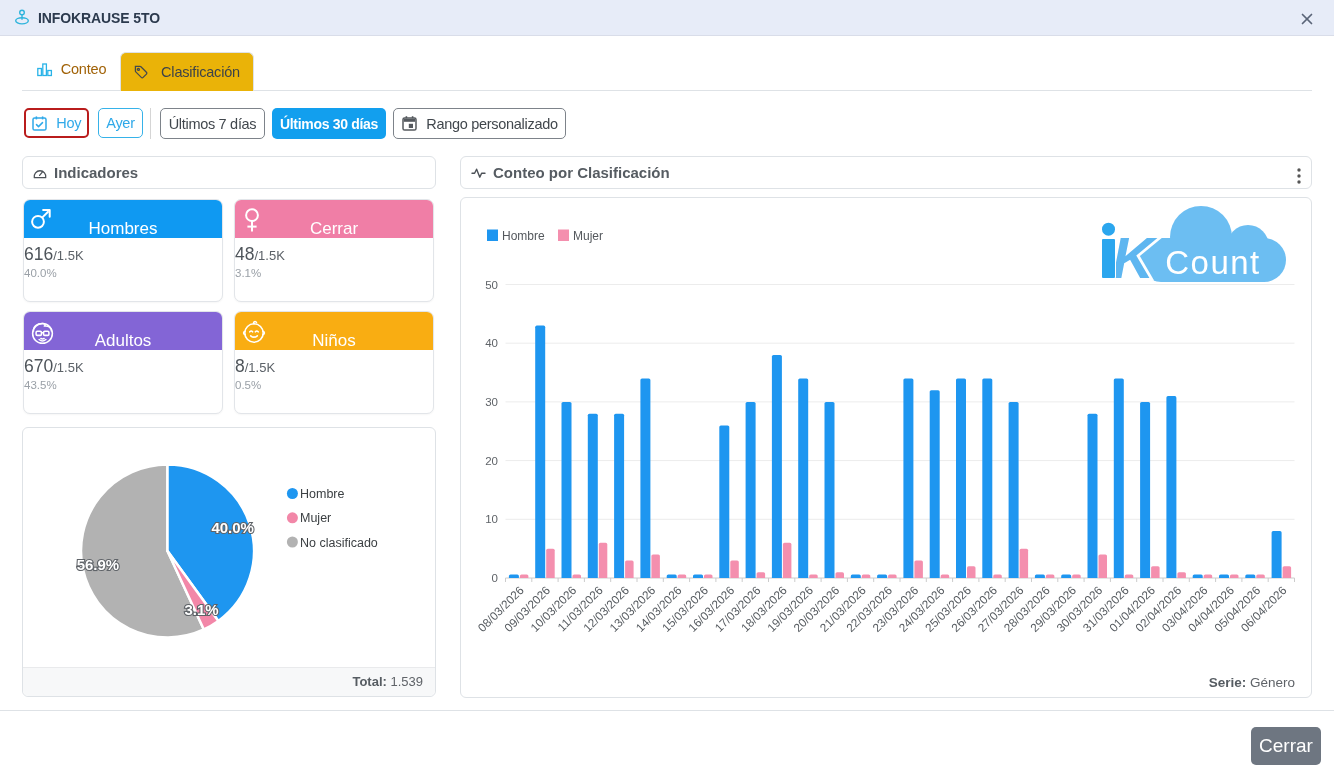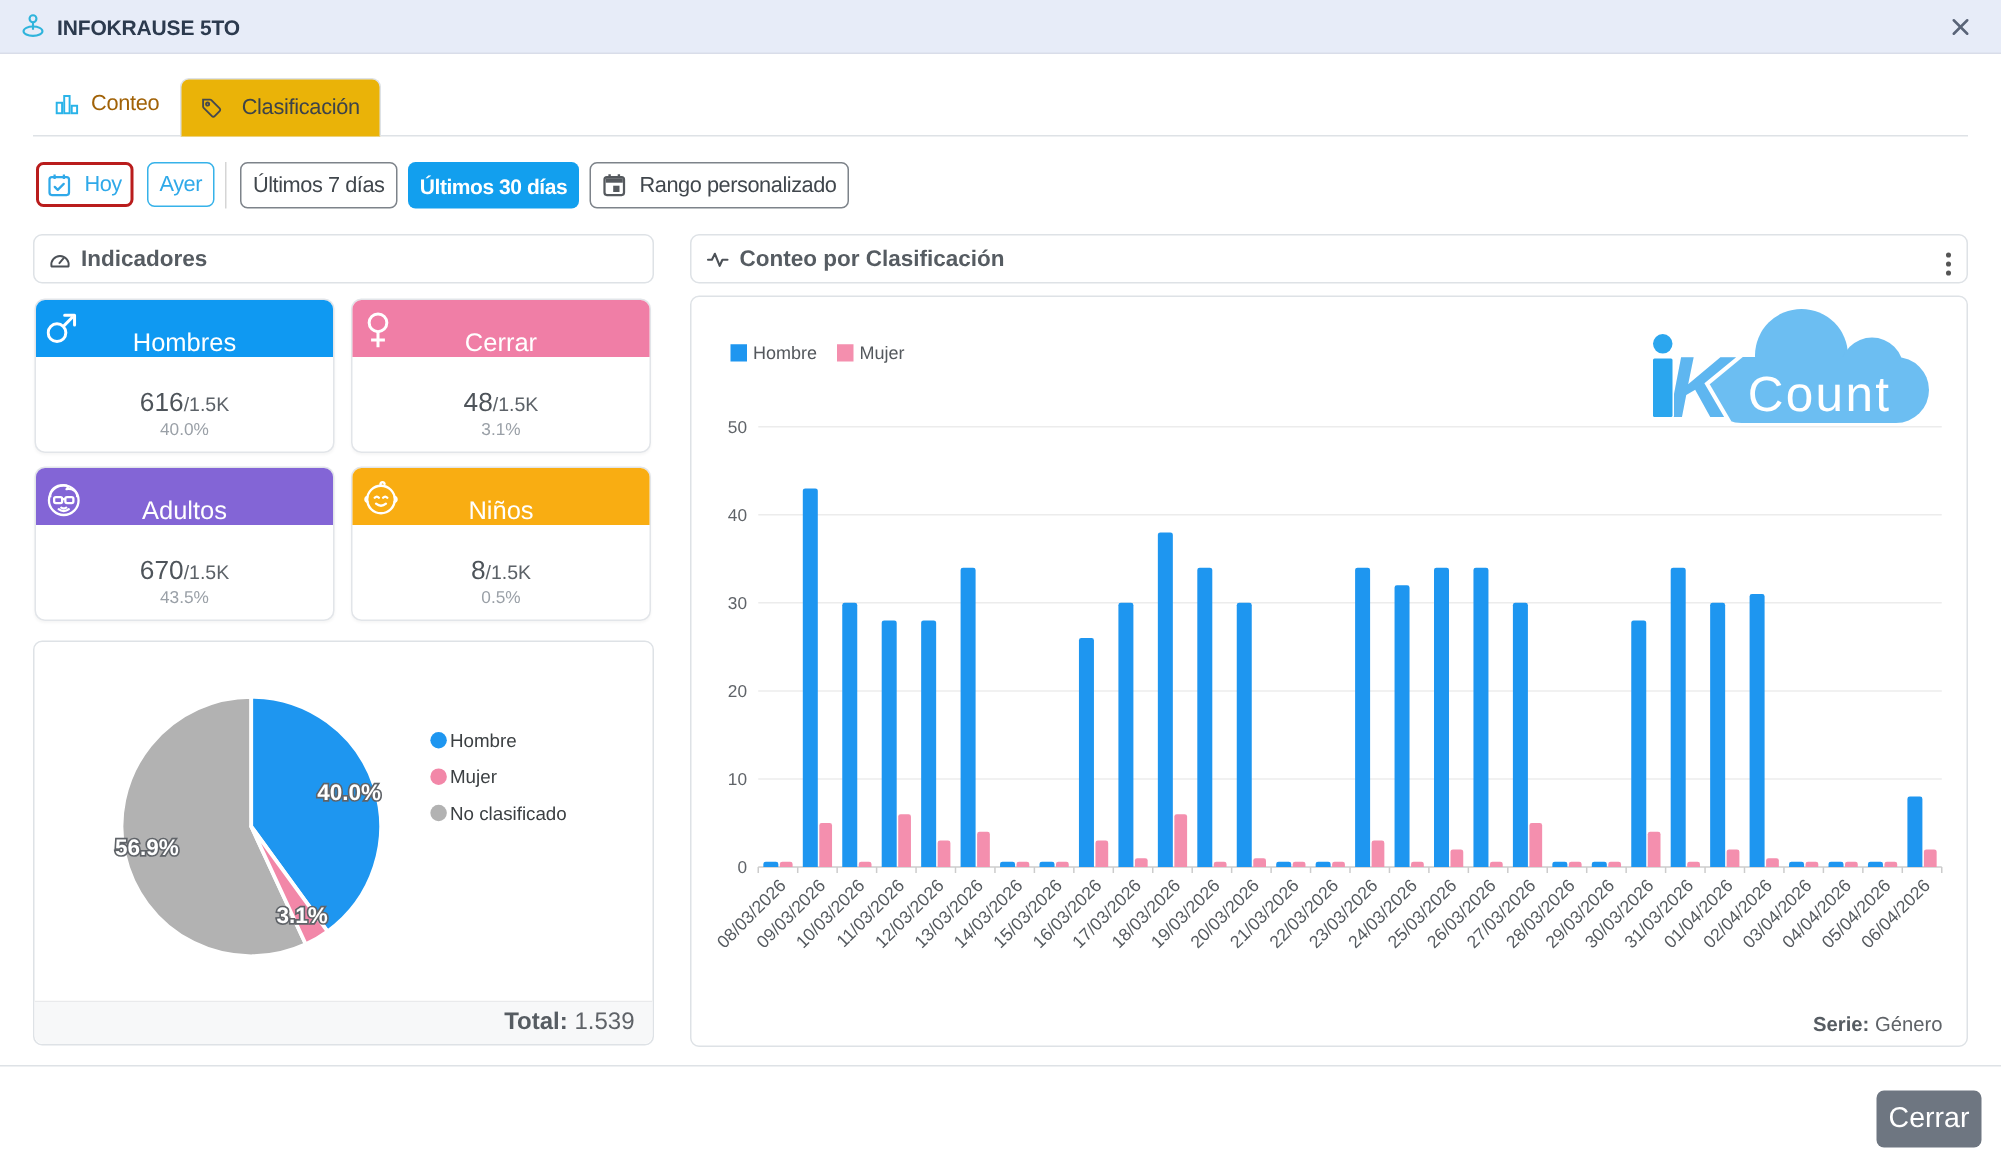--- a/index.html
+++ b/index.html
@@ -26,27 +26,27 @@
 
 .panel-h { position:absolute; height:33px; background:#fff; border:1px solid #dee2e6; border-radius:6px; display:flex; align-items:center; gap:7px; padding-left:10px; font-size:15px; font-weight:bold; color:#565c62; }
 #ph-left { left:22px; top:156px; width:414px; }
 #ph-right { left:460px; top:156px; width:852px; }
 #kebab { position:absolute; left:836px; top:10px; }
 
 .card { position:absolute; width:200px; height:103px; background:#fff; border:1px solid #e2e5e9; border-radius:7px; box-shadow:0 1px 2px rgba(0,0,0,0.04); }
 .card-h { height:38px; border-radius:6px 6px 0 0; position:relative; display:flex; align-items:center; justify-content:center; }
 .card-ic { position:absolute; left:7px; top:8px; }
 .card-t { color:#ffffff; font-size:17px;margin-top:20px; }
-.card-b { text-align:center; padding-top:20px; }
+.card-b { text-align:left; padding-top:6px; }
 .num { font-size:17.5px; color:#4e545a; }
 .den { font-size:13px; color:#5c6268; }
 .pct { font-size:11.5px; color:#9aa0a7; margin-top:2px; }
 
 #pie-card { left:22px; top:427px; width:414px; height:270px; background:#fff; border:1px solid #dee2e6; border-radius:6px; }
-#pie-foot { position:absolute; left:0; bottom:0; width:412px; height:29px; background:#f7f8f9; border-top:1px solid #e9eaec; border-radius:0 0 6px 6px; text-align:right; font-size:16px; color:#5f6368; line-height:28px; padding-right:12px; }
+#pie-foot { position:absolute; left:0; bottom:0; width:412px; height:29px; background:#f7f8f9; border-top:1px solid #e9eaec; border-radius:0 0 6px 6px; text-align:right; font-size:13px; color:#5f6368; line-height:28px; padding-right:12px; }
 #pie-foot b { color:#565c62; }
 
 #chart-card { left:460px; top:197px; width:852px; height:501px; background:#fff; border:1px solid #dee2e6; border-radius:6px; }
 
 #footline { left:0px; top:710px; width:1334px; height:1px; background:#dee2e6; }
 #cerrar { left:1251px; top:727px; width:70px; height:38px; background:#6e7681; color:#ffffff; font-size:19px; border-radius:5px; display:flex; align-items:center; justify-content:center; }
 </style>
 </head>
 <body>
 <div id="app">

